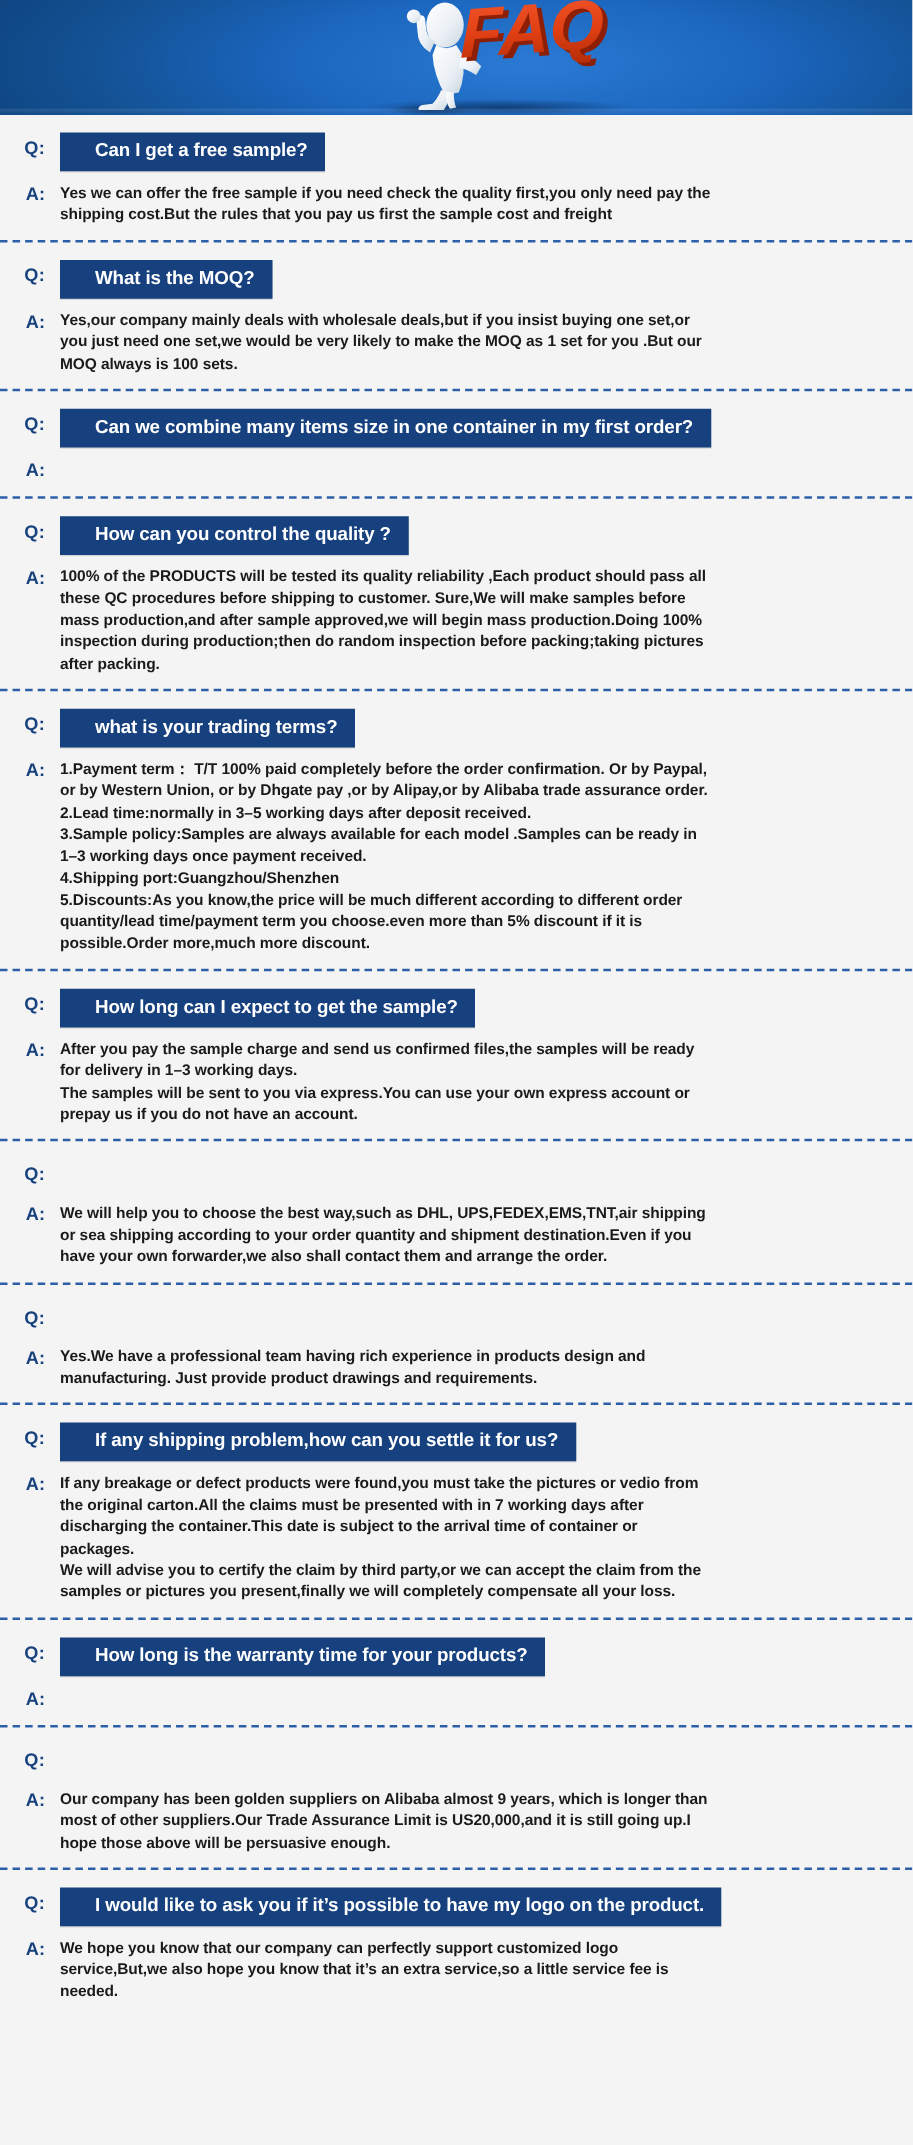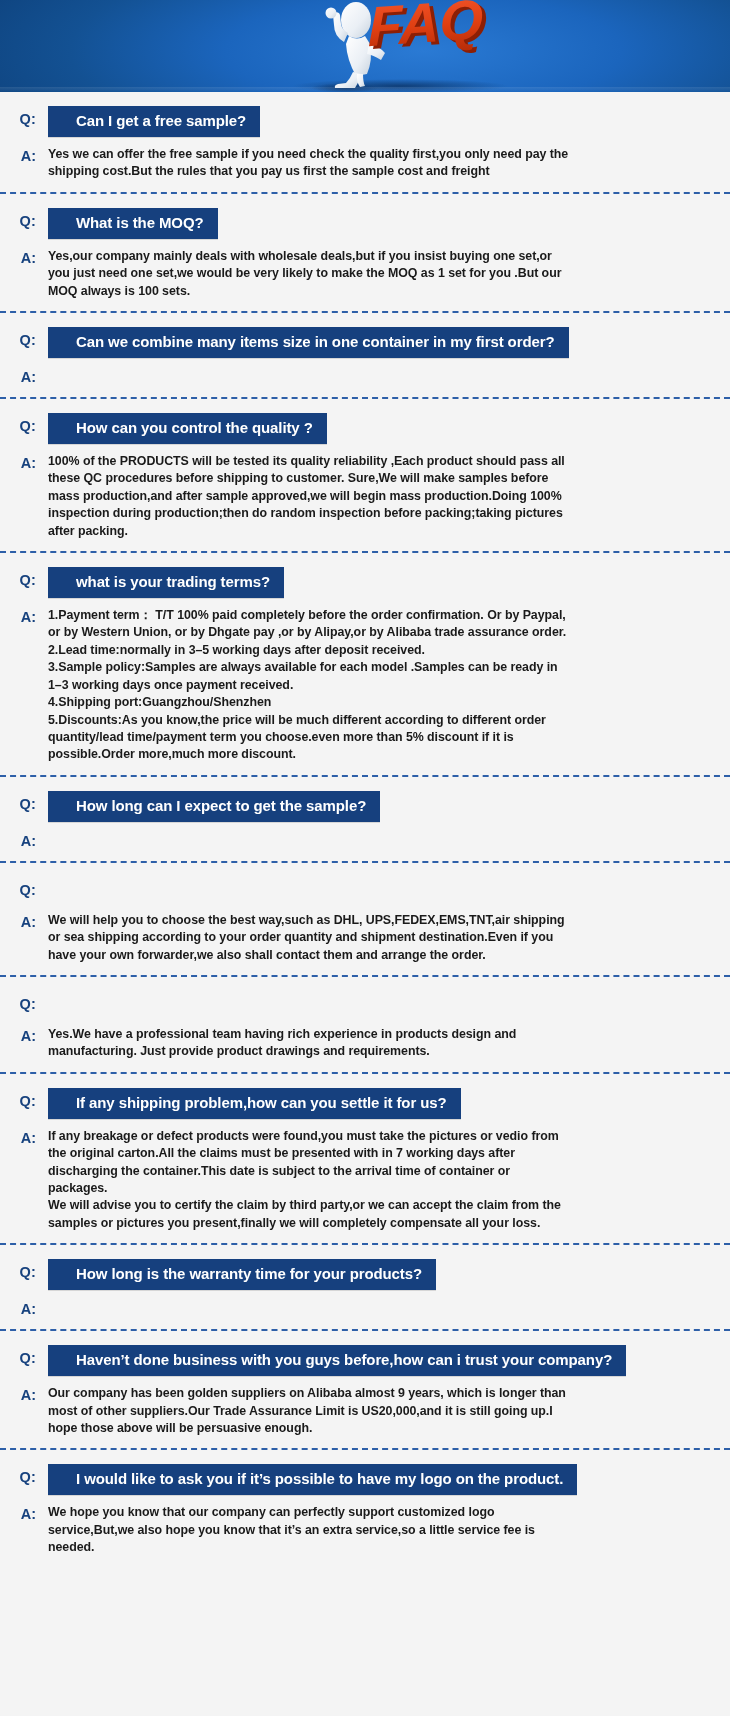--- a/index.html
+++ b/index.html
@@ -202,20 +202,22 @@
 5.Discounts:As you know,the price will be much different according to different order quantity/lead time/payment term you choose.even more than 5% discount if it is possible.Order more,much more discount.</div>
         </div>
       </div>
       <div class="faq-item">
         <div class="row-q">
           <div class="qmark">Q:</div>
           <div class="qbar">How long can I expect to get the sample?</div>
         </div>
         <div class="row-a">
           <div class="amark">A:</div>
+          <div class="atext">After you pay the sample charge and send us confirmed files,the samples will be ready for delivery in 1–3 working days.
+The samples will be sent to you via express.You can use your own express account or prepay us if you do not have an account.</div>
         </div>
       </div>
       <div class="faq-item">
         <div class="row-q">
           <div class="qmark">Q:</div>
         </div>
         <div class="row-a">
           <div class="amark">A:</div>
           <div class="atext">We will help you to choose the best way,such as DHL, UPS,FEDEX,EMS,TNT,air shipping or sea shipping according to your order quantity and shipment destination.Even if you have your own forwarder,we also shall contact them and arrange the order.</div>
         </div>
@@ -245,21 +247,20 @@
           <div class="qmark">Q:</div>
           <div class="qbar">How long is the warranty time for your products?</div>
         </div>
         <div class="row-a">
           <div class="amark">A:</div>
         </div>
       </div>
       <div class="faq-item">
         <div class="row-q">
           <div class="qmark">Q:</div>
-          <div class="qbar">Haven’t done business with you guys before,how can i trust your company?</div>
         </div>
         <div class="row-a">
           <div class="amark">A:</div>
           <div class="atext">Our company has been golden suppliers on Alibaba almost 9 years, which is longer than most of other suppliers.Our Trade Assurance Limit is US20,000,and it is still going up.I hope those above will be persuasive enough.</div>
         </div>
       </div>
       <div class="faq-item">
         <div class="row-q">
           <div class="qmark">Q:</div>
           <div class="qbar">I would like to ask you if it’s possible to have my logo on the product.</div>

